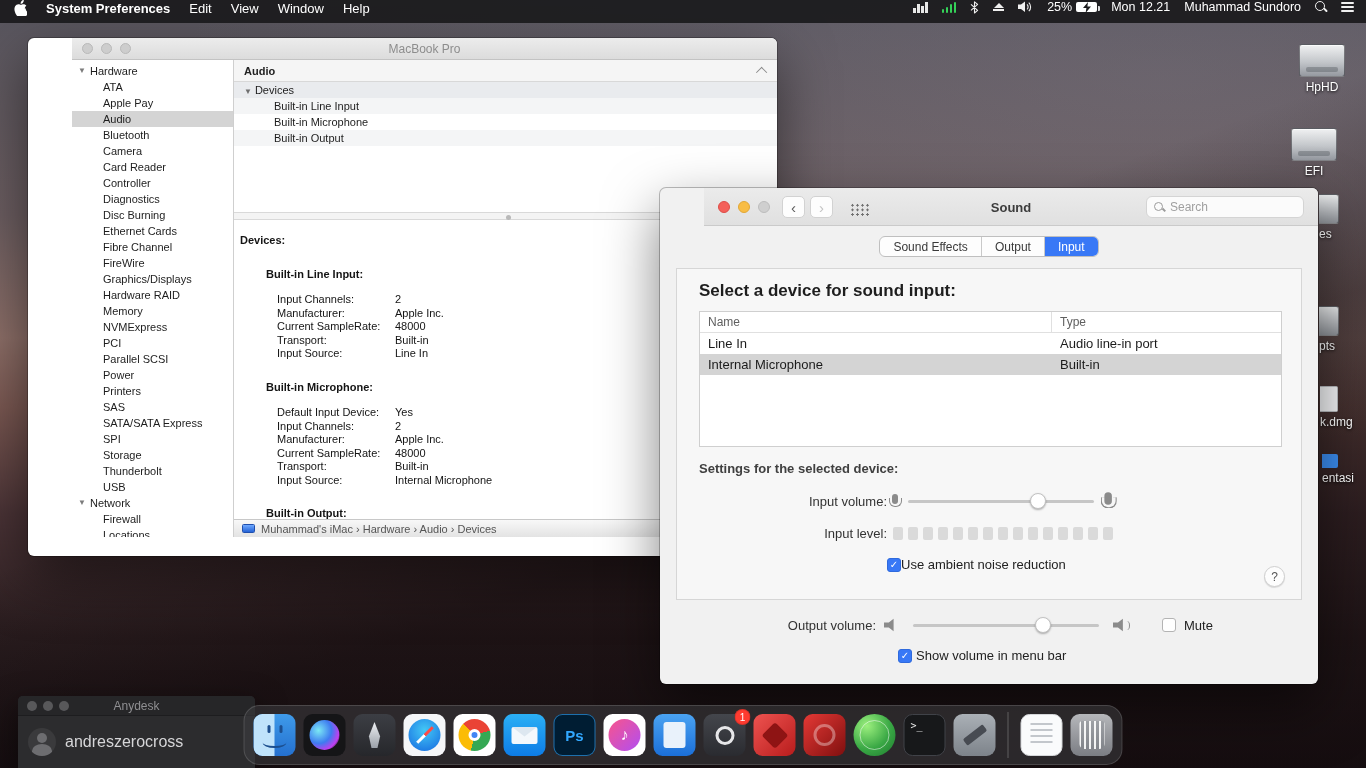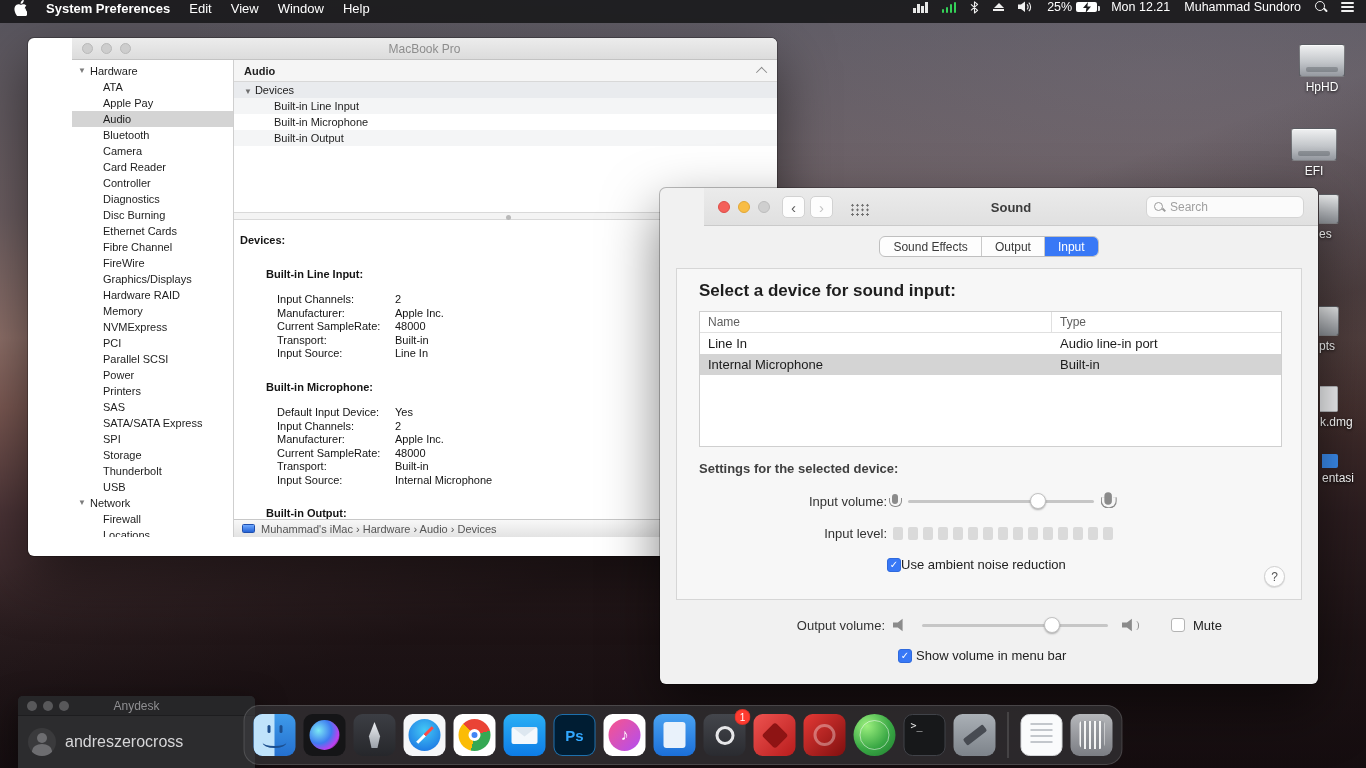--- a/index.html
+++ b/index.html
@@ -135,21 +135,21 @@
   .cb-label { font-size:13px; color:#222; }
   .help-btn { position:absolute; right:16px; bottom:12px; width:21px; height:21px; border-radius:50%; background:#fdfdfd;
     border:1px solid #cfcfcf; display:flex; align-items:center; justify-content:center; font-size:12px; color:#555; box-shadow:0 1px 1px rgba(0,0,0,.12); }
   .spk { position:relative; width:15px; height:14px; flex:none; }
   .spk::before { content:''; position:absolute; inset:0; background:#8b8b8b;
     clip-path:polygon(0 32%, 32% 32%, 64% 5%, 64% 95%, 32% 68%, 0 68%); }
   .spk.loud { width:19px; }
   .spk.loud::before { clip-path:polygon(0 32%, 26% 32%, 52% 5%, 52% 95%, 26% 68%, 0 68%); }
   .spk.loud::after { content:''; position:absolute; right:2px; top:2.5px; bottom:2.5px; width:6px;
     border-right:1.8px solid #8b8b8b; border-radius:50%; }
-  .out-row { position:absolute; left:25px; top:428px; right:16px; display:flex; align-items:center; gap:8px; }
+  .out-row { position:absolute; left:16px; top:428px; right:16px; display:flex; align-items:center; gap:8px; }
   .out-row .ctl-label { width:200px; }
   .show-row { position:absolute; left:16px; top:460px; display:flex; align-items:center; gap:4px; }
   .show-row .spacer { width:218px; flex:none; }
 
   
   .ad { left:18px; top:696px; width:237px; height:72px; background:#2c2c2e; z-index:30; border-radius:5px 5px 0 0;
     box-shadow:0 10px 30px rgba(0,0,0,.5); position:absolute; overflow:hidden; }
   .ad-titlebar { height:20px; position:relative; display:flex; align-items:center; justify-content:center;
     font-size:12px; color:#8f8f92; background:#262628; border-bottom:1px solid #1d1d1f; }
   .ad-titlebar .lights { left:9px; top:5px; gap:6px; }

